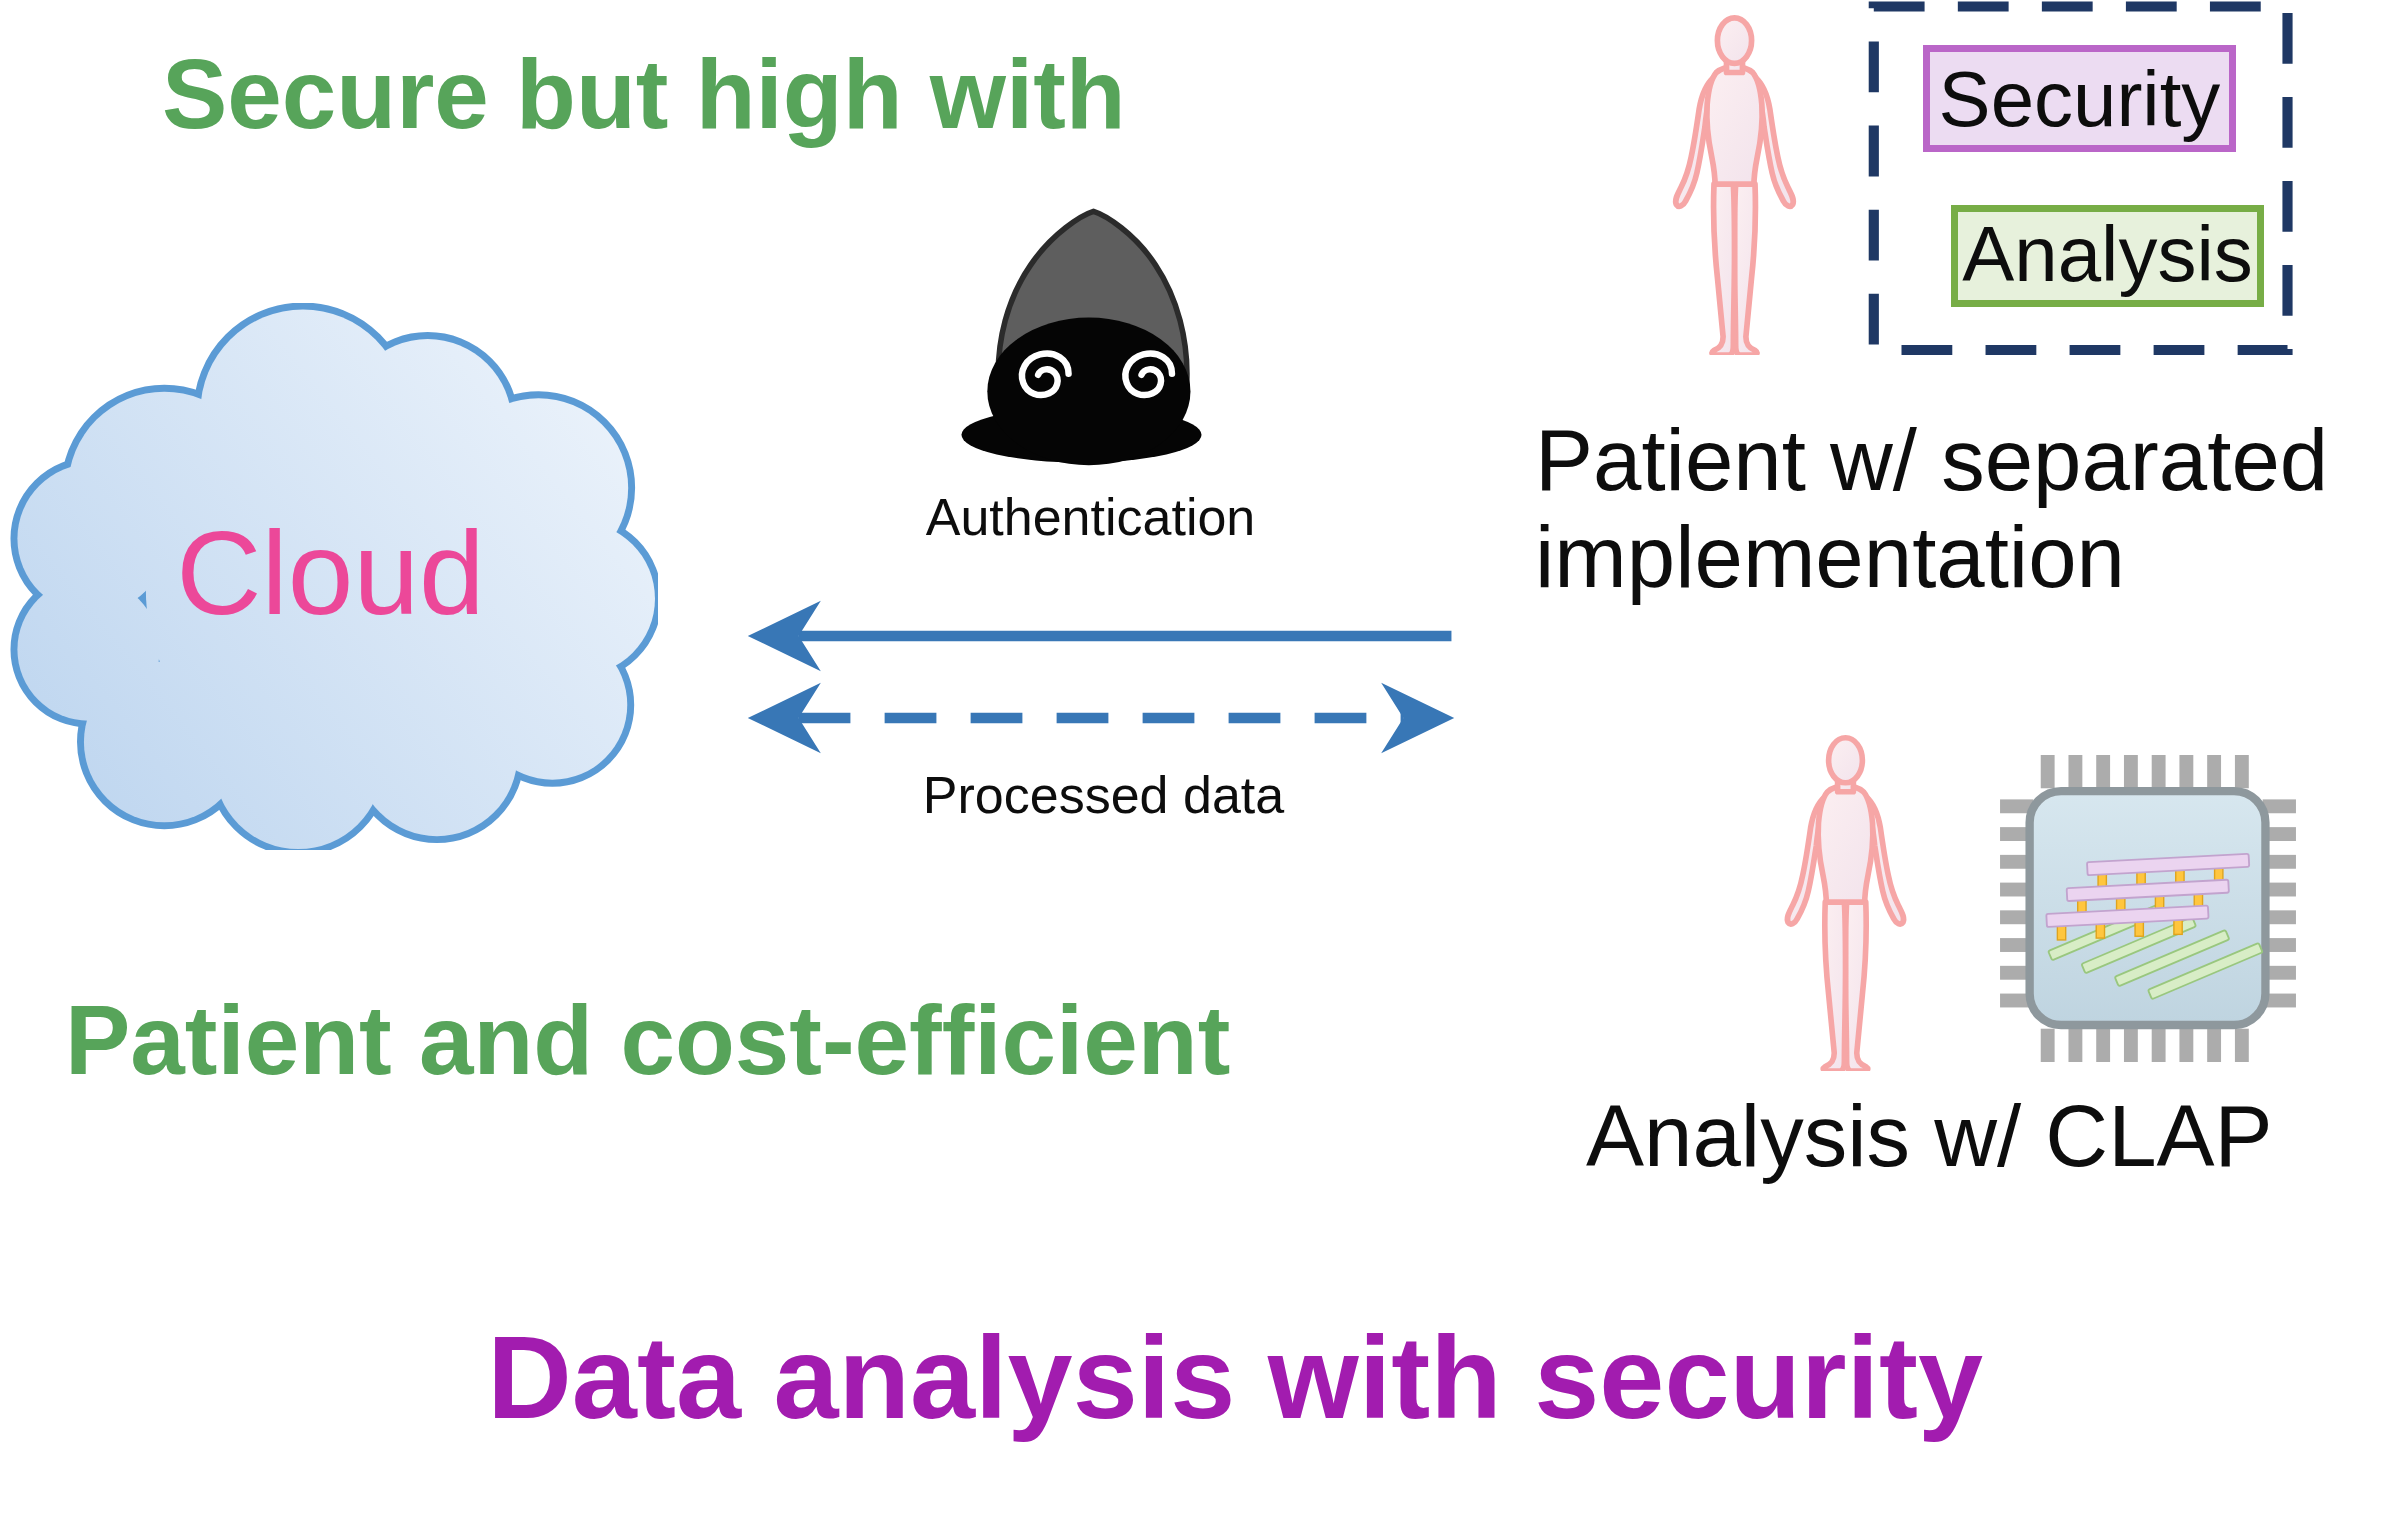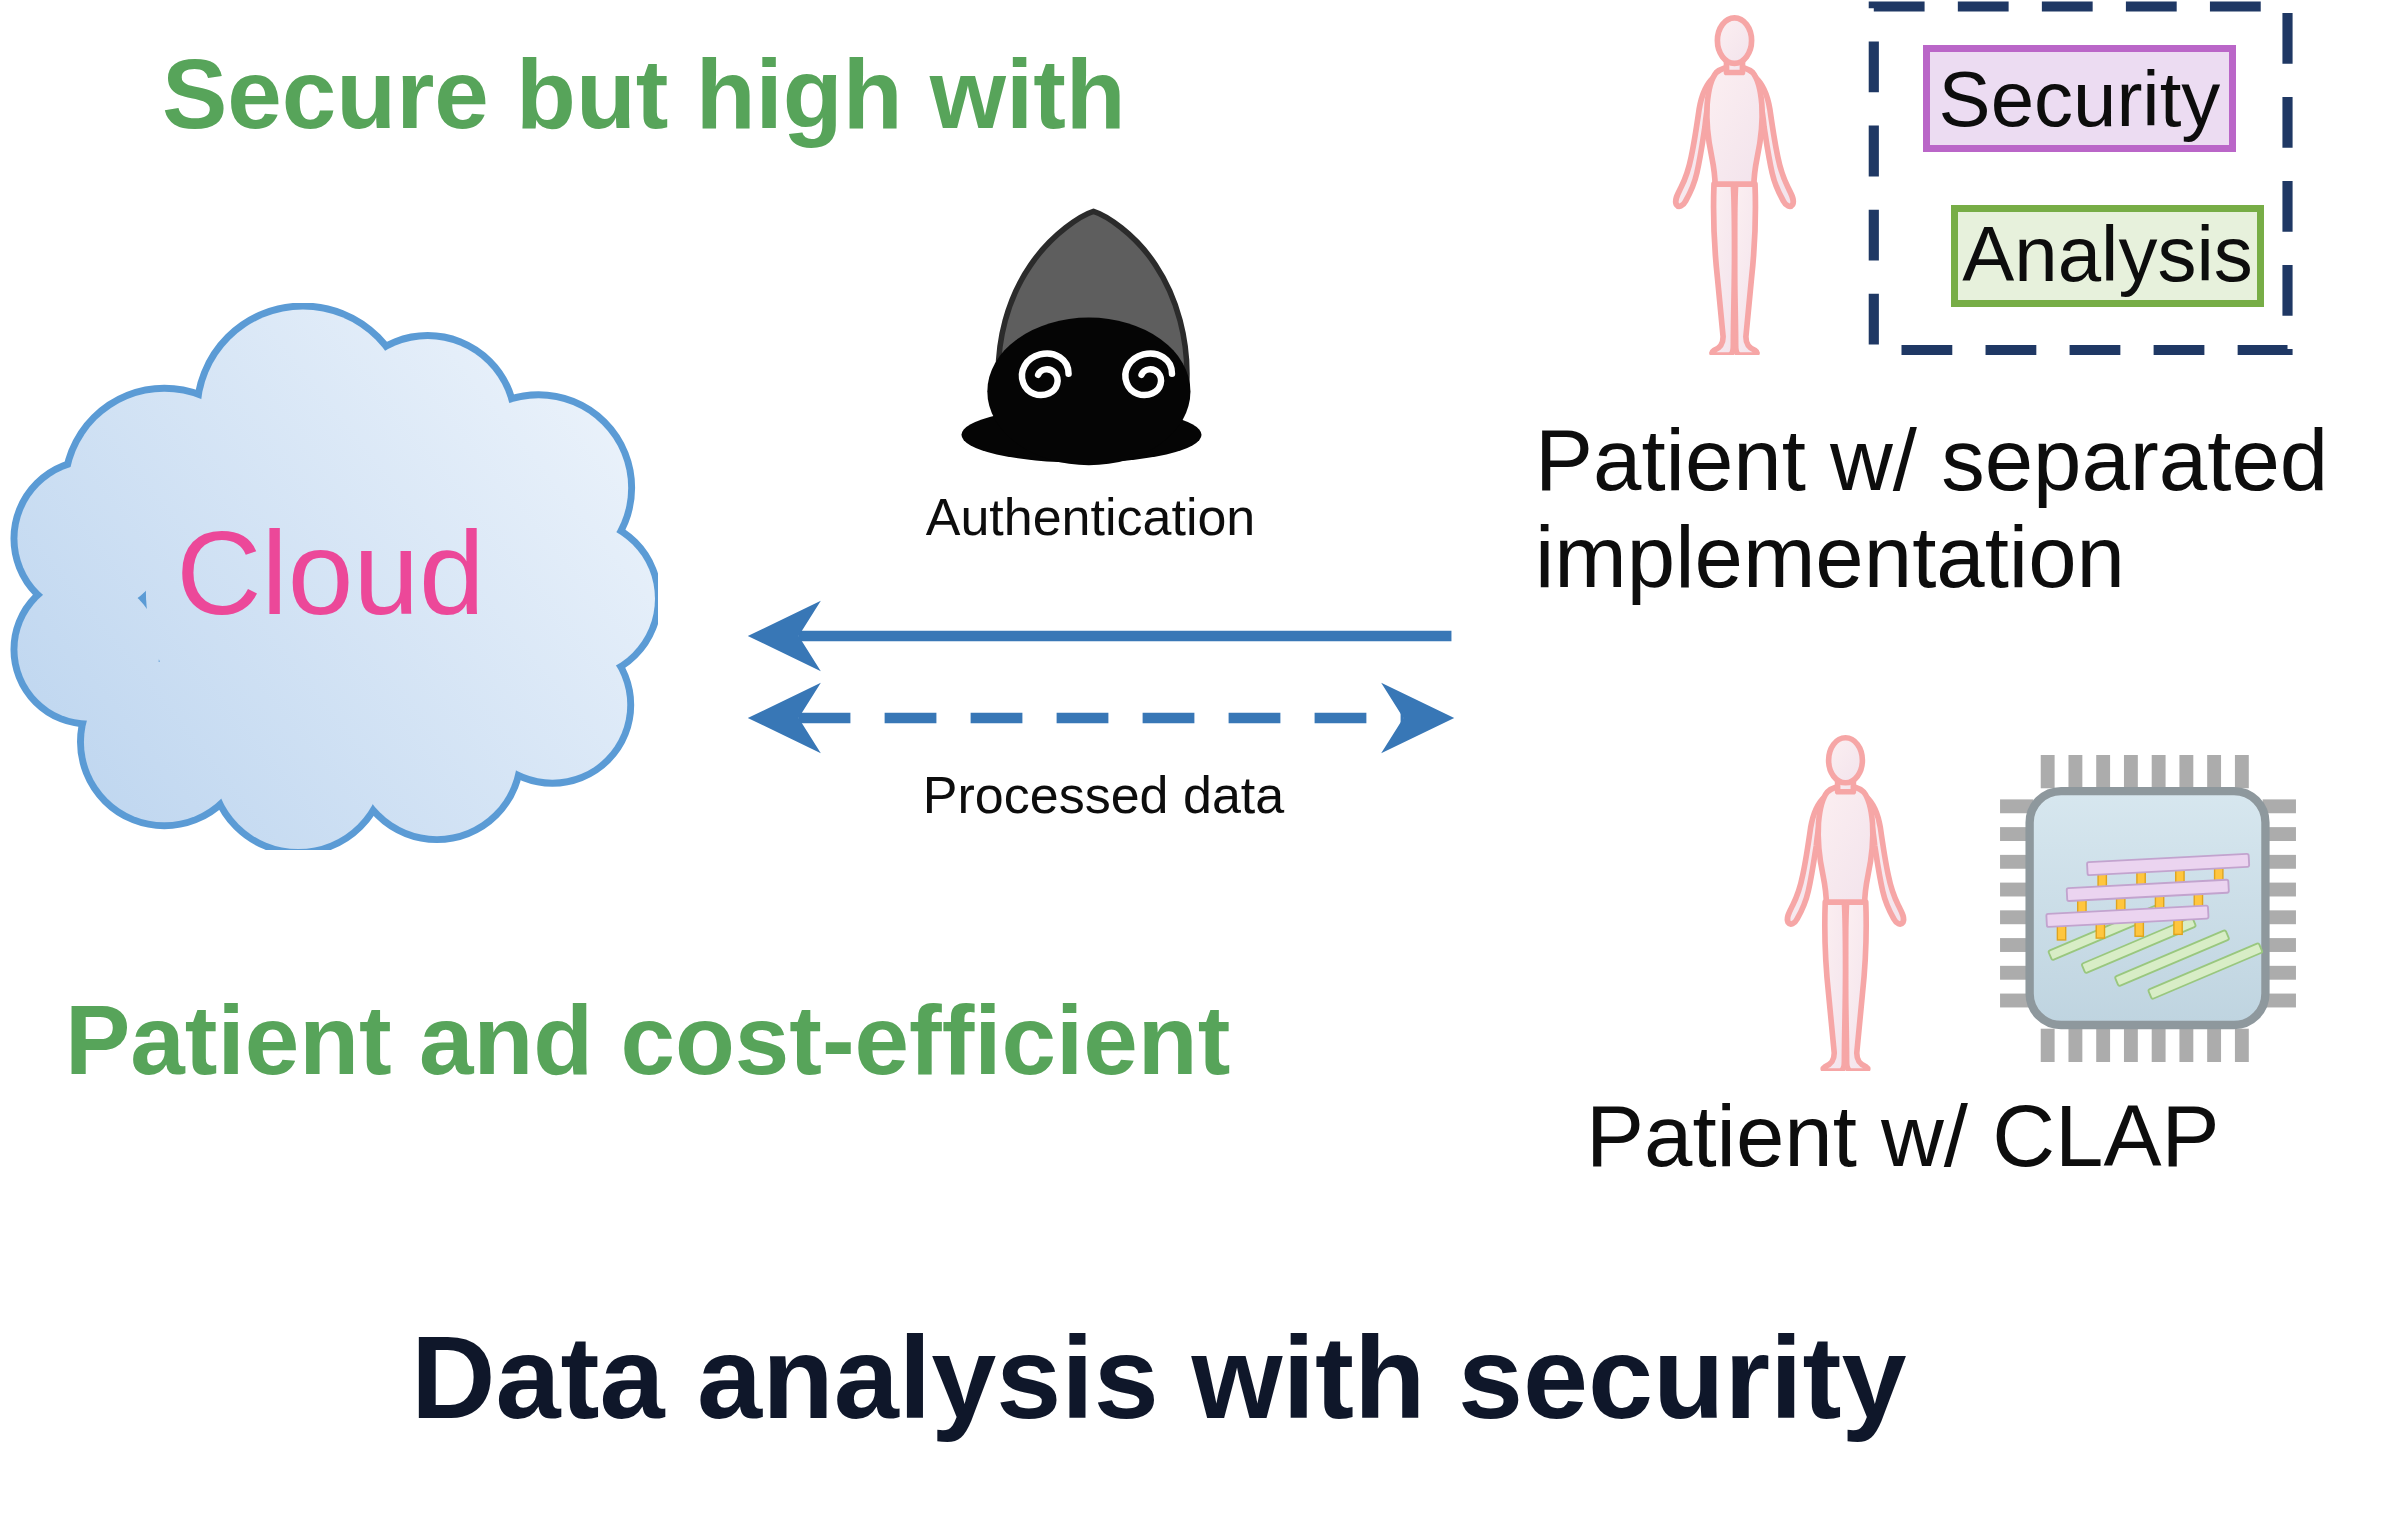--- a/index.html
+++ b/index.html
@@ -8,22 +8,22 @@
     background:#ffffff;font-family:"Liberation Sans",sans-serif;color:#111;
   }
   .abs{position:absolute;}
   .heading{
     font-weight:bold;font-size:98px;line-height:1.05;color:#57A45A;white-space:nowrap;
   }
   .lbl{font-size:52px;line-height:1.05;text-align:center;white-space:nowrap;color:#0d0d0d;}
   .caption{font-size:87px;line-height:1.12;color:#0d0d0d;}
   .cloud-label{font-size:118px;line-height:1;text-align:center;color:#ec4899;white-space:nowrap;}
   .big-title{
-    font-weight:bold;font-size:117px;line-height:1.05;text-align:left;
-    color:#0f172a;white-space:nowrap;
+    font-weight:bold;font-size:117px;line-height:1.05;text-align:right;
+    color:#a21caf;white-space:nowrap;
   }
   .mini-box{
     box-sizing:border-box;display:flex;align-items:flex-end;justify-content:center;
     font-size:78px;color:#0d0d0d;
   }
   .security-box{border:7.4px solid #BA66C8;background:#ECDCF2;}
   .analysis-box{border:7.4px solid #77AD46;background:#E7F1DC;}
   svg{display:block;}
 </style>
 </head>
@@ -240,18 +240,18 @@
               <rect width="175" height="14" rx="2"></rect>
             </g>
           <g transform="translate(50,172) rotate(-3)">
               <rect width="175" height="14" rx="2"></rect>
             </g>
         </g>
       </g>
     </svg>
   </div>
 
-  <div class="abs caption" style="left:1586px;top:1087px;width:731px;">Patient w/ CLAP</div>
+  <div class="abs caption" style="left:1586px;top:1087px;width:731px;">Analysis w/ CLAP</div>
 
   <div class="abs big-title" style="left:411px;top:1317px;width:1572px;">Data analysis with security</div>
 
 </div>
 
 
 </body></html>

